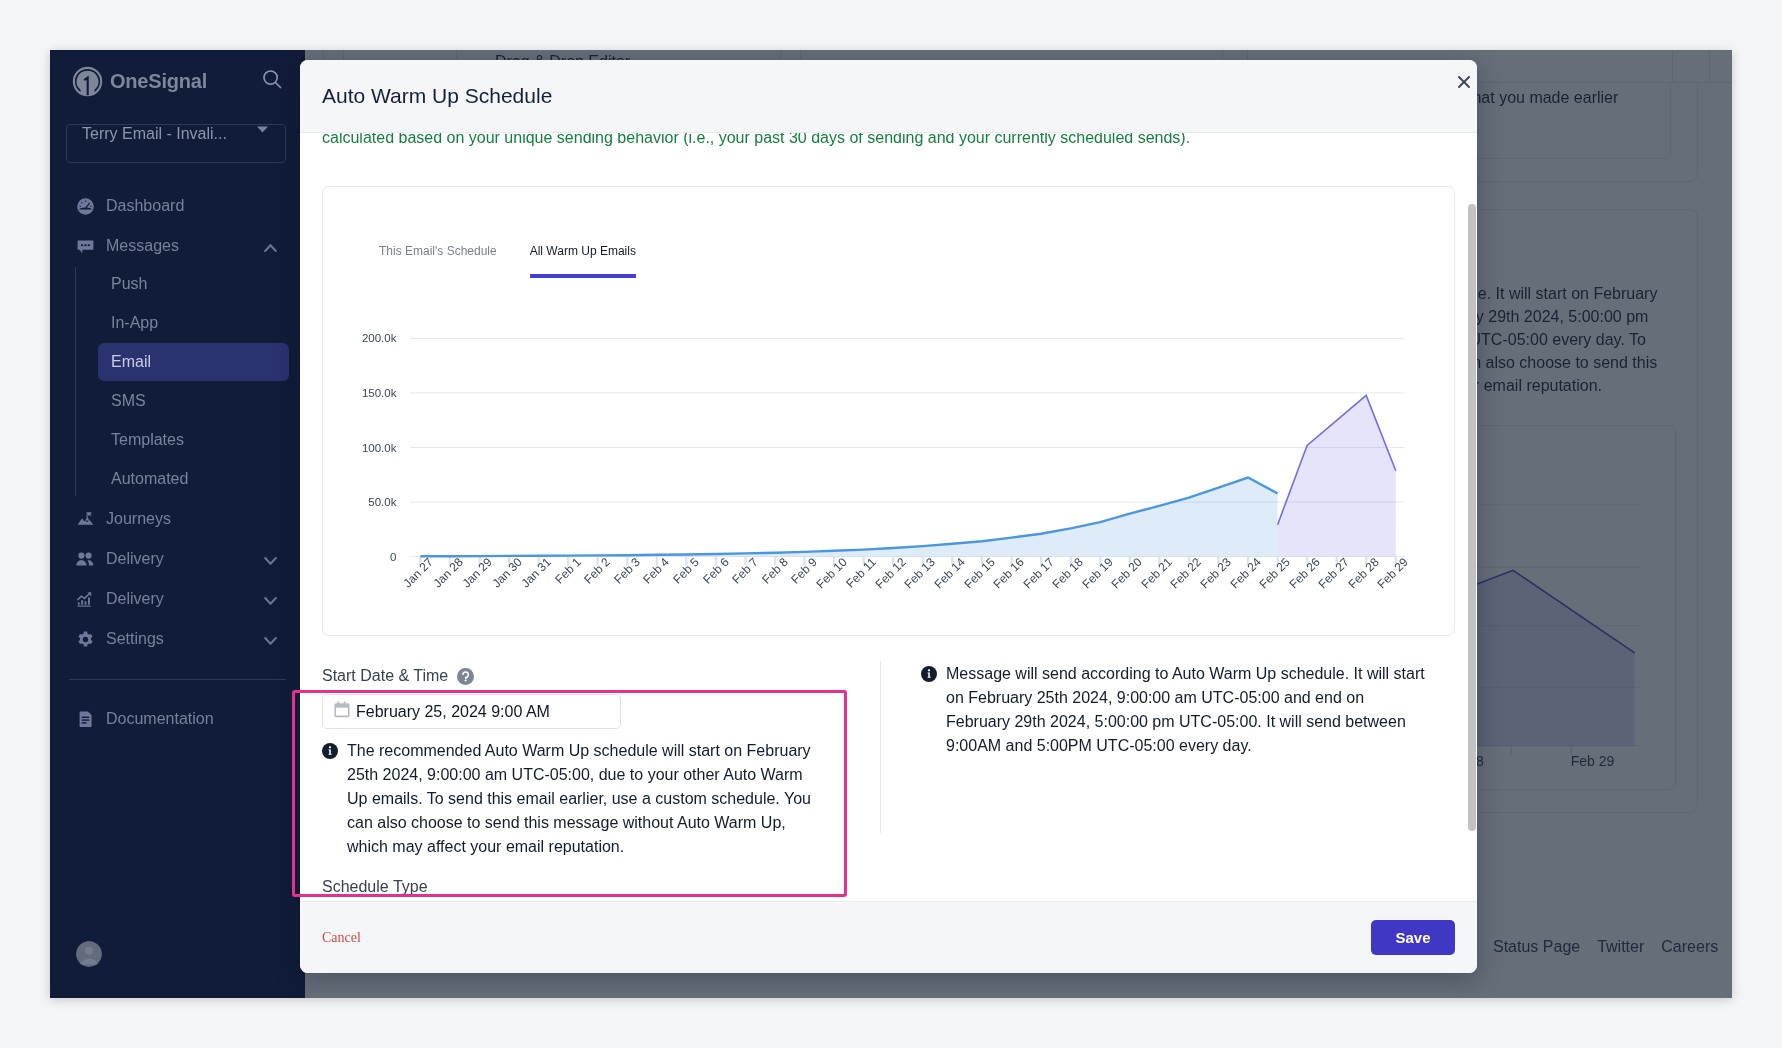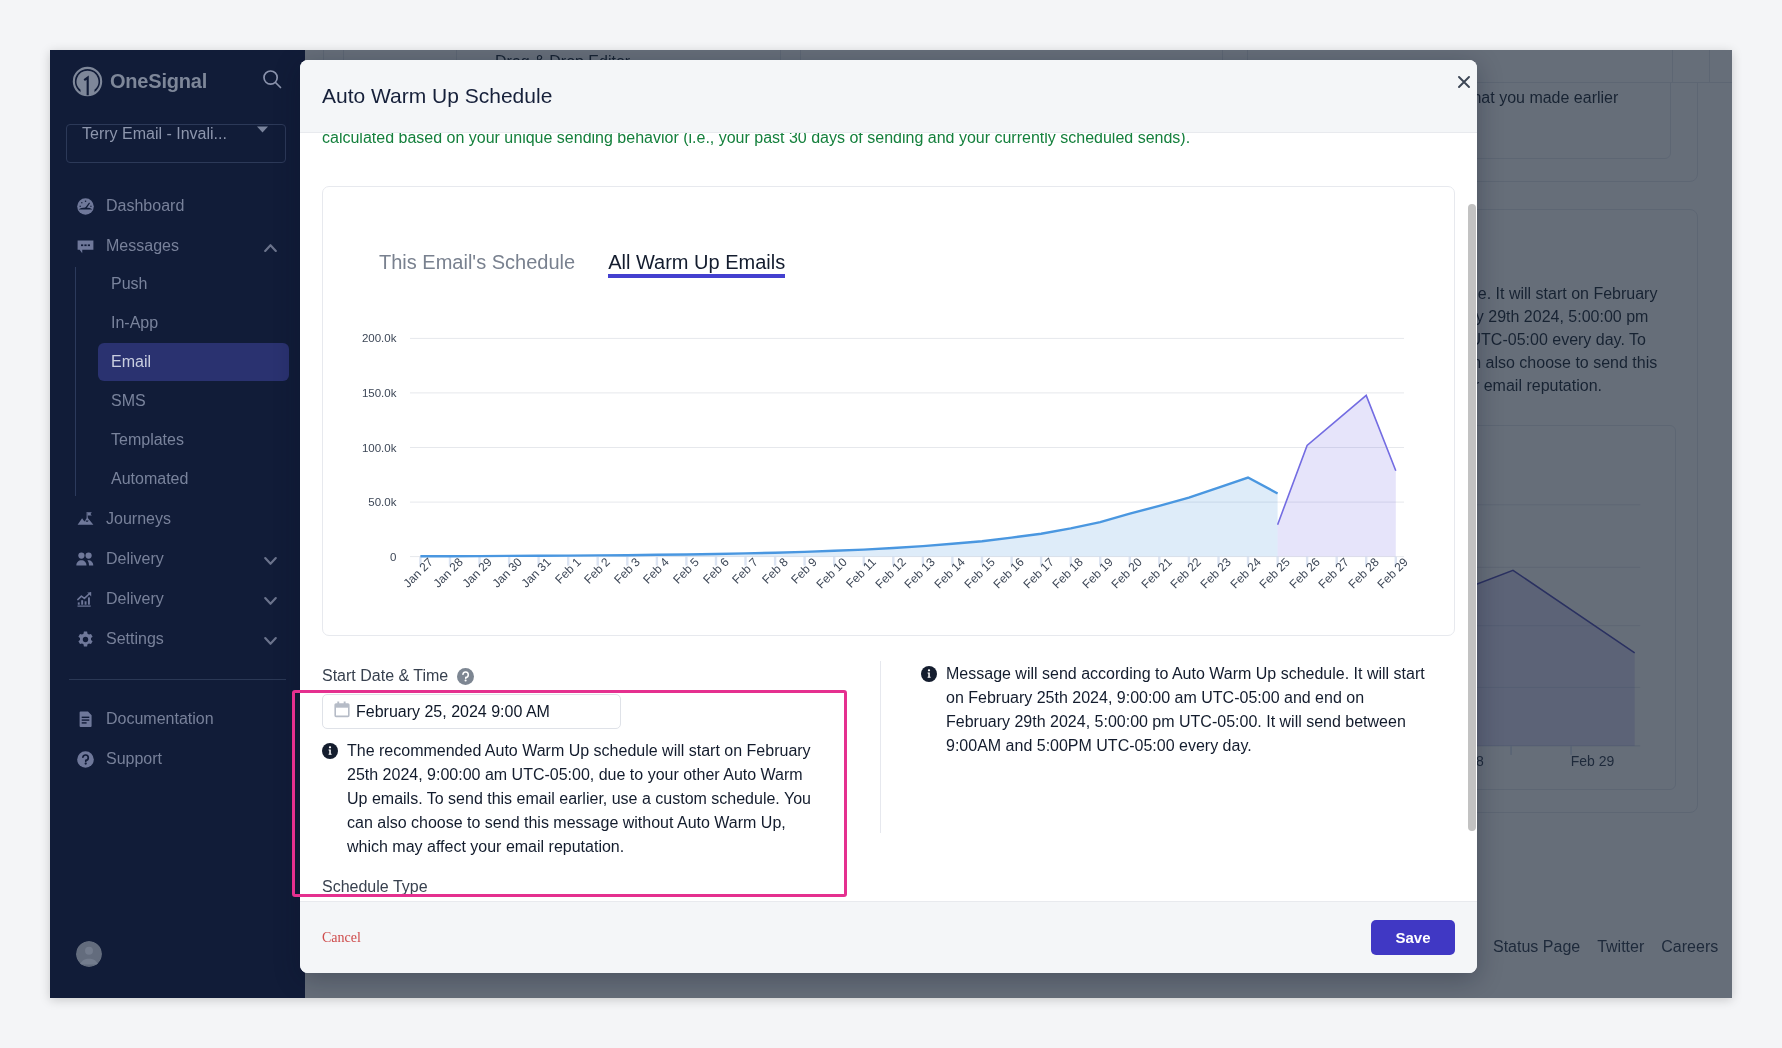--- a/index.html
+++ b/index.html
@@ -63,21 +63,21 @@
   .m-intro{font-size:16px;color:#15803d;line-height:1.5;white-space:nowrap}
   .m-foot{height:72px;background:#f4f6f8;border-top:1px solid #e8eaee;display:flex;align-items:center;
           padding:0 22px;flex:0 0 72px}
   .btn-cancel{font-size:14px;color:#ce4b4b;cursor:pointer;background:none;border:none;font-family:Liberation Serif, serif}
   .btn-save{margin-left:auto;margin-right:0px;background:#4038c4;color:#fff;border:none;border-radius:5px;height:35px;
             width:84px;font-size:15px;font-weight:700;cursor:pointer;font-family:inherit}
 
   
   .chartcard{border:1px solid #e7e9ee;border-radius:7px;margin-top:36px;height:450px;padding:0;position:relative}
   .tabs{display:flex;gap:33px;padding:40px 0 0 56px}
-  .tab{font-size:20px;color:#79818f;padding:0;cursor:pointer;position:relative;height:47px;display:flex;align-items:flex-end}
+  .tab{font-size:12px;color:#79818f;padding:0;cursor:pointer;position:relative;height:47px;display:flex;align-items:center}
   .tab.active{color:#131c2e;font-weight:500}
   .tab.active:after{content:"";position:absolute;left:0;right:0;bottom:-4px;height:4px;background:#4440cf}
 
   .chart{position:absolute;left:0;right:0;top:0;bottom:0}
   .ylab{position:absolute;font-size:11.5px;color:#3d4757;text-align:right;width:55px;transform:translateY(-50%)}
   .xlab{position:absolute;font-size:12px;color:#3d4757;transform-origin:right top;transform:rotate(-45deg);white-space:nowrap;text-align:right}
 
   
   .formrow{display:flex;margin-top:31px}
   .fcol{width:497px}
@@ -247,30 +247,20 @@
         <div class="nav-item">
           <span class="ico">
             <svg width="17" height="17" viewBox="0 0 17 17">
                 <path d="M2.6 1.6 a1 1 0 0 1 1-1 h7.4 l3.6 3.6 v10.8 a1 1 0 0 1 -1 1 h-10 a1 1 0 0 1 -1 -1 z" fill="#6f789a"></path>
                 <rect x="4.7" y="5.6" width="7.6" height="1.4" fill="#111c38"></rect>
                 <rect x="4.7" y="8.4" width="7.6" height="1.4" fill="#111c38"></rect>
                 <rect x="4.7" y="11.2" width="4.9" height="1.4" fill="#111c38"></rect>
               </svg>
           </span>
           <span>Documentation</span>
-        </div>
-        <div class="nav-item">
-          <span class="ico">
-            <svg width="17" height="17" viewBox="0 0 17 17">
-                <circle cx="8.5" cy="8.5" r="8.3" fill="#6f789a"></circle>
-                <path d="M5.9 6.2 a2.7 2.7 0 1 1 2.9 3.2 v1.1" fill="none" stroke="#111c38" stroke-width="1.7" stroke-linecap="round"></path>
-                <circle cx="8.7" cy="12.6" r="1.15" fill="#111c38"></circle>
-              </svg>
-          </span>
-          <span>Support</span>
         </div>
       </div>
     </div>
 
     <div class="sb-avatar">
       <svg width="26" height="26" viewBox="0 0 30 30">
           <circle cx="15" cy="15" r="15" fill="#636c7d"></circle>
           <circle cx="15" cy="11.3" r="4.6" fill="#737c8d"></circle>
           <path d="M4.7 27.2 c1.5-4.6 5.5-6.6 10.3-6.6 s8.8 2 10.3 6.6 z" fill="#737c8d"></path>
         </svg>

